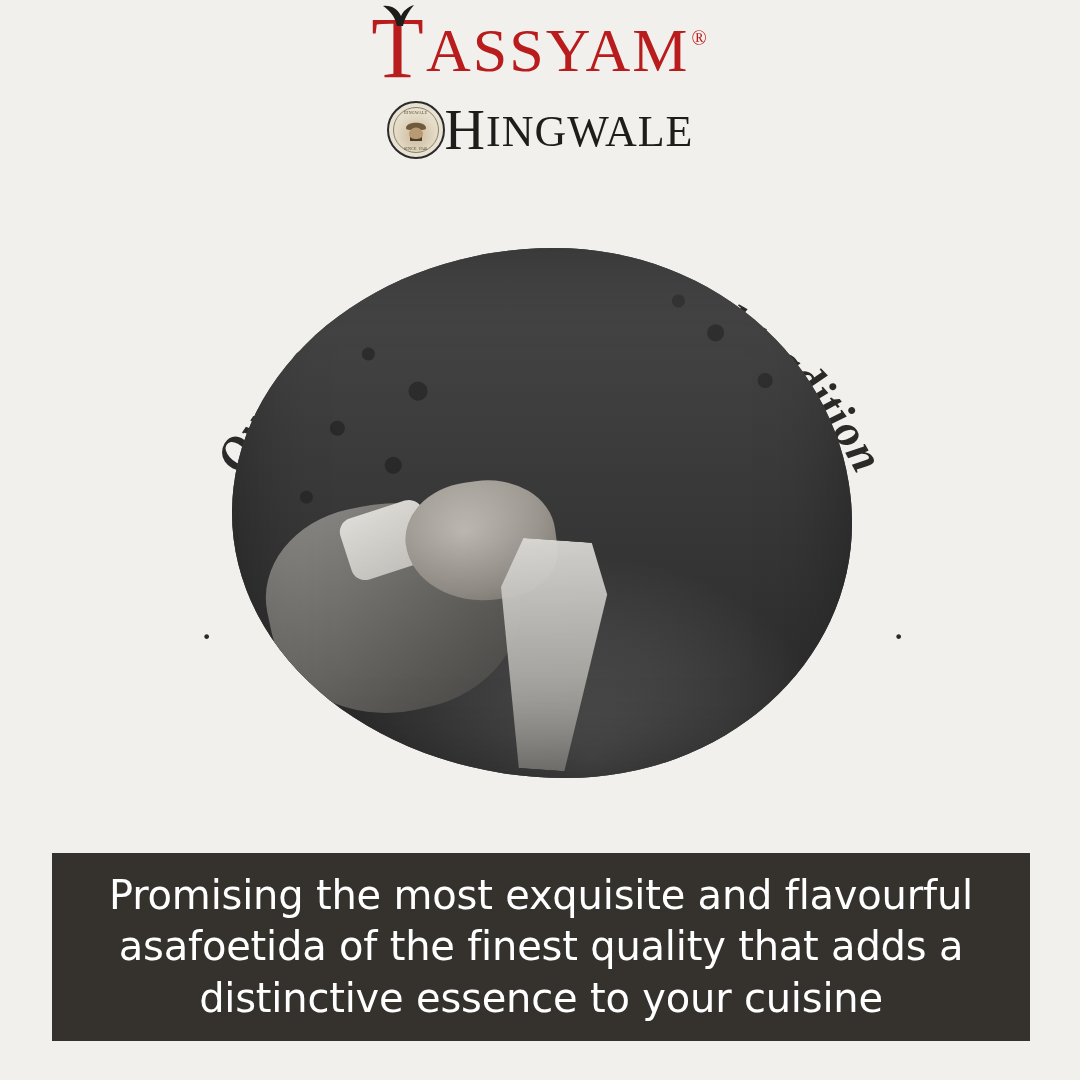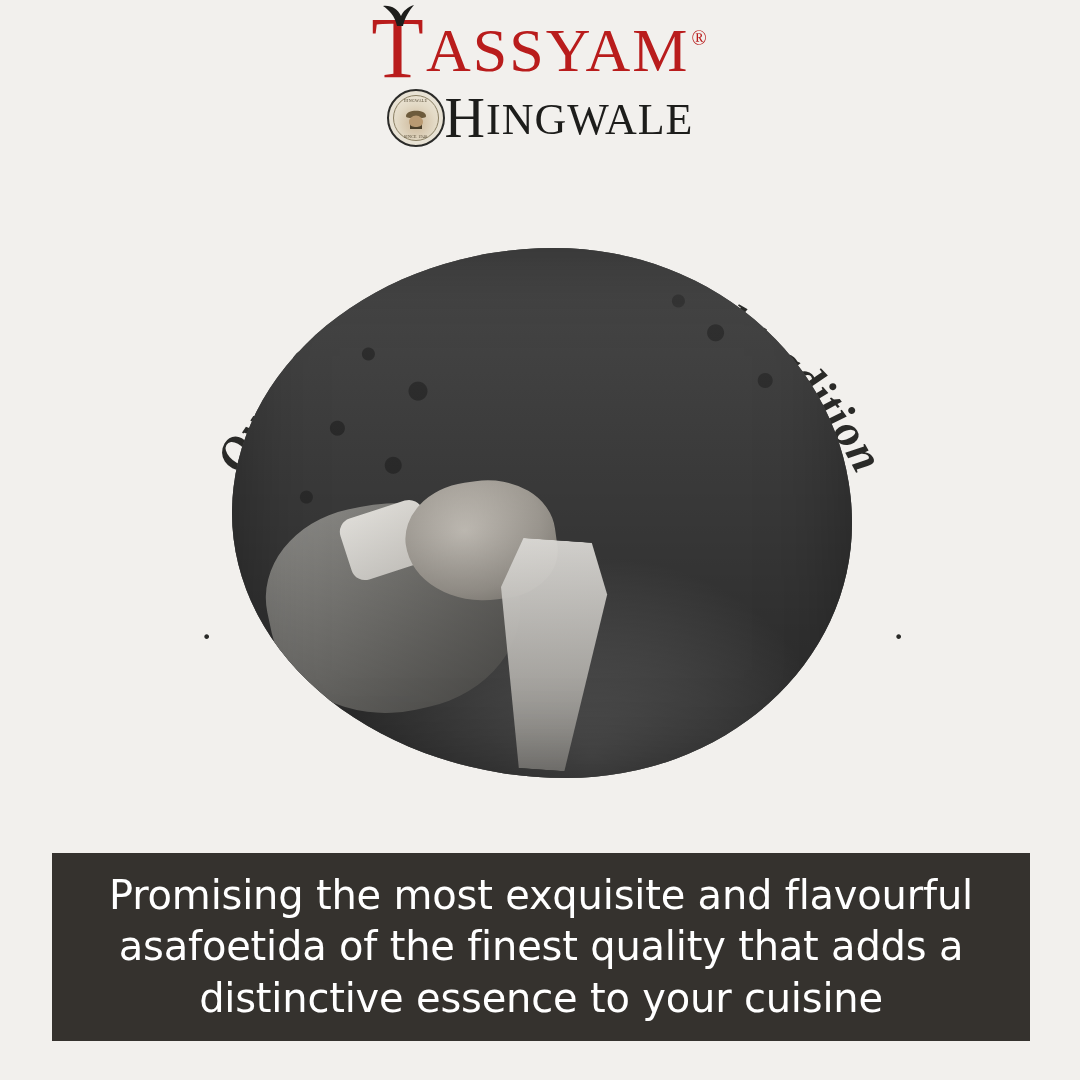--- a/index.html
+++ b/index.html
@@ -52,21 +52,21 @@
   }
   .brand-leaf {
     position: absolute;
     left: 10px;
     top: -16px;
     width: 34px;
     height: 24px;
   }
 
   .sub-brand {
-    margin-top: 8px;
+    margin-top: 20px;
     display: flex;
     align-items: center;
     justify-content: center;
   }
   .seal {
     width: 54px;
     height: 54px;
     border-radius: 50%;
     background: #e8e2d4;
     border: 2px solid #2b2b29;

